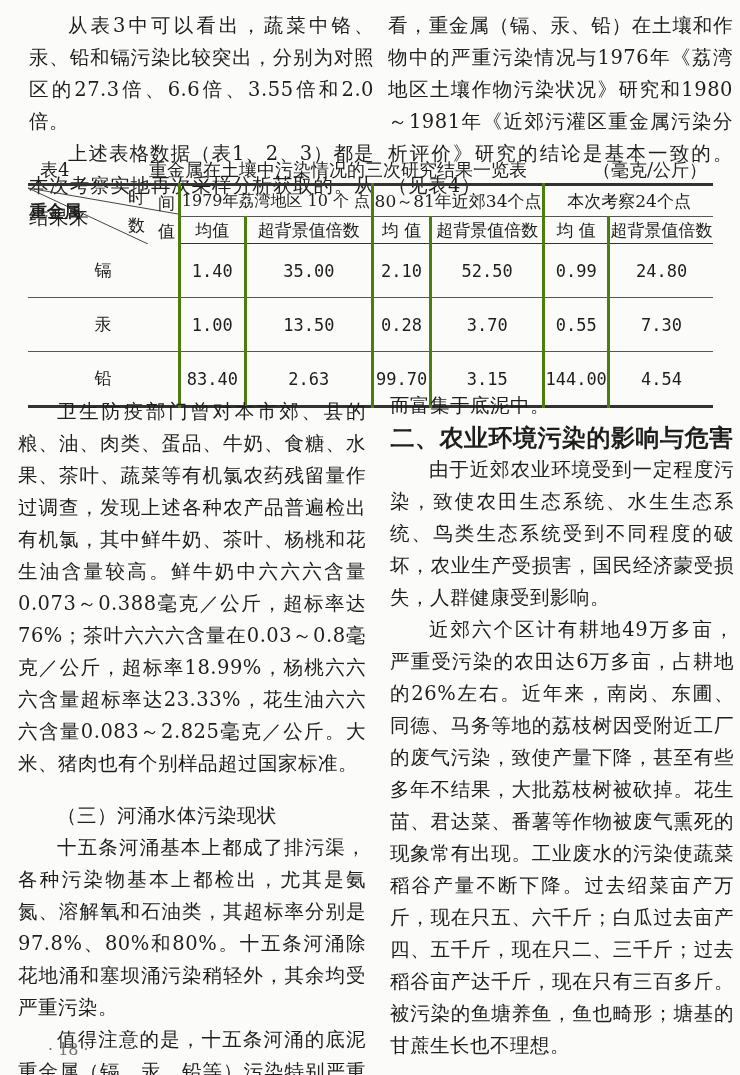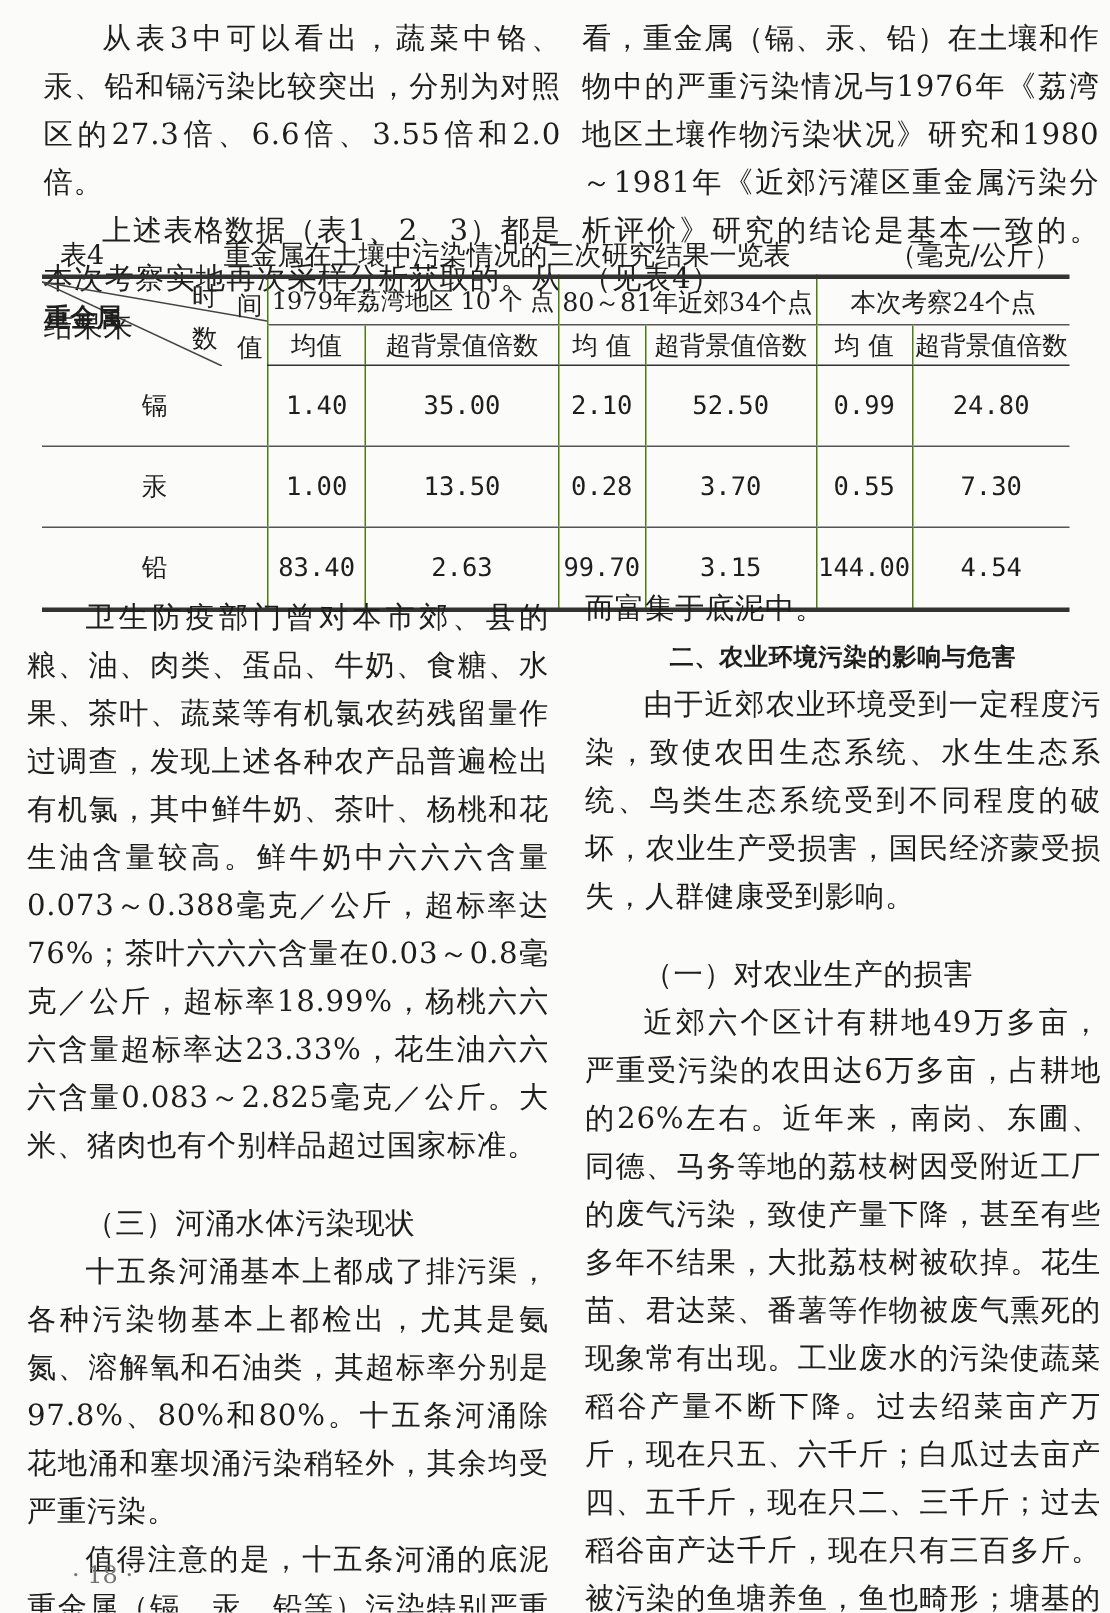--- a/index.html
+++ b/index.html
@@ -4,21 +4,21 @@
 <style>
   html, body { margin: 0; padding: 0; }
   body {
     width: 740px; height: 1075px; background: #fbfbf9; overflow: hidden;
     font-family: "DejaVu Serif", "Liberation Serif", serif; color: #1e1e1e;
     position: relative;
   }
   .col { position: absolute; font-size: 19.5px; line-height: 32px; letter-spacing: 0.5px; }
   .col p { margin: 0; text-align: justify; }
   .col p.ind { text-indent: 2em; }
-  .col p.heading { text-align: center; font-weight: bold; font-family: "DejaVu Sans", sans-serif; font-size: 16px; }
+  .col p.heading { text-align: center; font-weight: bold; font-family: "DejaVu Sans", sans-serif; font-size: 24px; }
   .col p.sub { text-indent: 2em; margin-top: 20px; }
   #top-left { left: 18px; top: 10px; width: 345px; margin-left: 11px; }
   #top-right { left: 388px; top: 10px; width: 345px; }
   #bot-left { left: 18px; top: 396px; width: 348px; }
   #bot-right { left: 390px; top: 390px; width: 344px; }
 
   .table-caption { position: absolute; top: 158px; left: 40px; width: 680px; font-size: 18px; }
   .table-caption .label { position: absolute; left: 0; }
   .table-caption .title { position: absolute; left: 109px; }
   .table-caption .unit { position: absolute; left: 553px; }
@@ -26,21 +26,21 @@
   table.data {
     position: absolute; top: 183px; left: 28px; width: 685px;
     border-collapse: collapse; font-size: 17px; font-family: "DejaVu Serif", serif;
     border-top: 3px solid #333; border-bottom: 3px solid #333;
   }
   table.data td, table.data th { font-weight: normal; text-align: center; padding: 0; }
   table.data .hdr1 td { height: 30px; }
   table.data .hdr2 td { height: 26px; border-top: 1px solid #555; border-bottom: 1px solid #333; }
   table.data .row td { height: 53px; border-bottom: 1px solid #555; font-family: "DejaVu Sans Mono", monospace; font-size: 17px; }
   table.data .row:last-child td { border-bottom: none; }
-  table.data .vl { border-left: 1px solid #4d7c0f; margin-left: 33px; }
+  table.data .vl { border-left: 3px solid #4d7c0f; margin-left: 33px; }
   .corner { position: relative; width: 150px; }
   .corner svg { position: absolute; left: 0; top: 0; }
   .corner span { position: absolute; font-size: 17px; }
   .metal { font-family: "DejaVu Serif", serif !important; }
   .pageno { position: absolute; left: 48px; top: 1040px; font-size: 16px; color: #737373; }
 </style>
 </head>
 <body>
 
 <div id="top-left" class="col">
@@ -119,18 +119,17 @@
   <p class="sub">（三）河涌水体污染现状</p>
   <p class="ind">十五条河涌基本上都成了排污渠，各种污染物基本上都检出，尤其是氨氮、溶解氧和石油类，其超标率分别是97.8%、80%和80%。十五条河涌除花地涌和塞坝涌污染稍轻外，其余均受严重污染。</p>
   <p class="ind">值得注意的是，十五条河涌的底泥重金属（镉、汞、铅等）污染特别严重（详见表5）。</p>
 
 </div>
 
 <div id="bot-right" class="col">
   <p>而富集于底泥中。</p>
   <p class="heading">二、农业环境污染的影响与危害</p>
   <p class="ind">由于近郊农业环境受到一定程度污染，致使农田生态系统、水生生态系统、鸟类生态系统受到不同程度的破坏，农业生产受损害，国民经济蒙受损失，人群健康受到影响。</p>
-  <p class="sub">（一）对农业生产的损害</p>
   <p class="ind">近郊六个区计有耕地49万多亩，严重受污染的农田达6万多亩，占耕地的26%左右。近年来，南岗、东圃、同德、马务等地的荔枝树因受附近工厂的废气污染，致使产量下降，甚至有些多年不结果，大批荔枝树被砍掉。花生苗、君达菜、番薯等作物被废气熏死的现象常有出现。工业废水的污染使蔬菜稻谷产量不断下降。过去绍菜亩产万斤，现在只五、六千斤；白瓜过去亩产四、五千斤，现在只二、三千斤；过去稻谷亩产达千斤，现在只有三百多斤。被污染的鱼塘养鱼，鱼也畸形；塘基的甘蔗生长也不理想。</p>
 
 </div>
 
 <div class="pageno">· 18 ·</div>
 
 </body></html>

